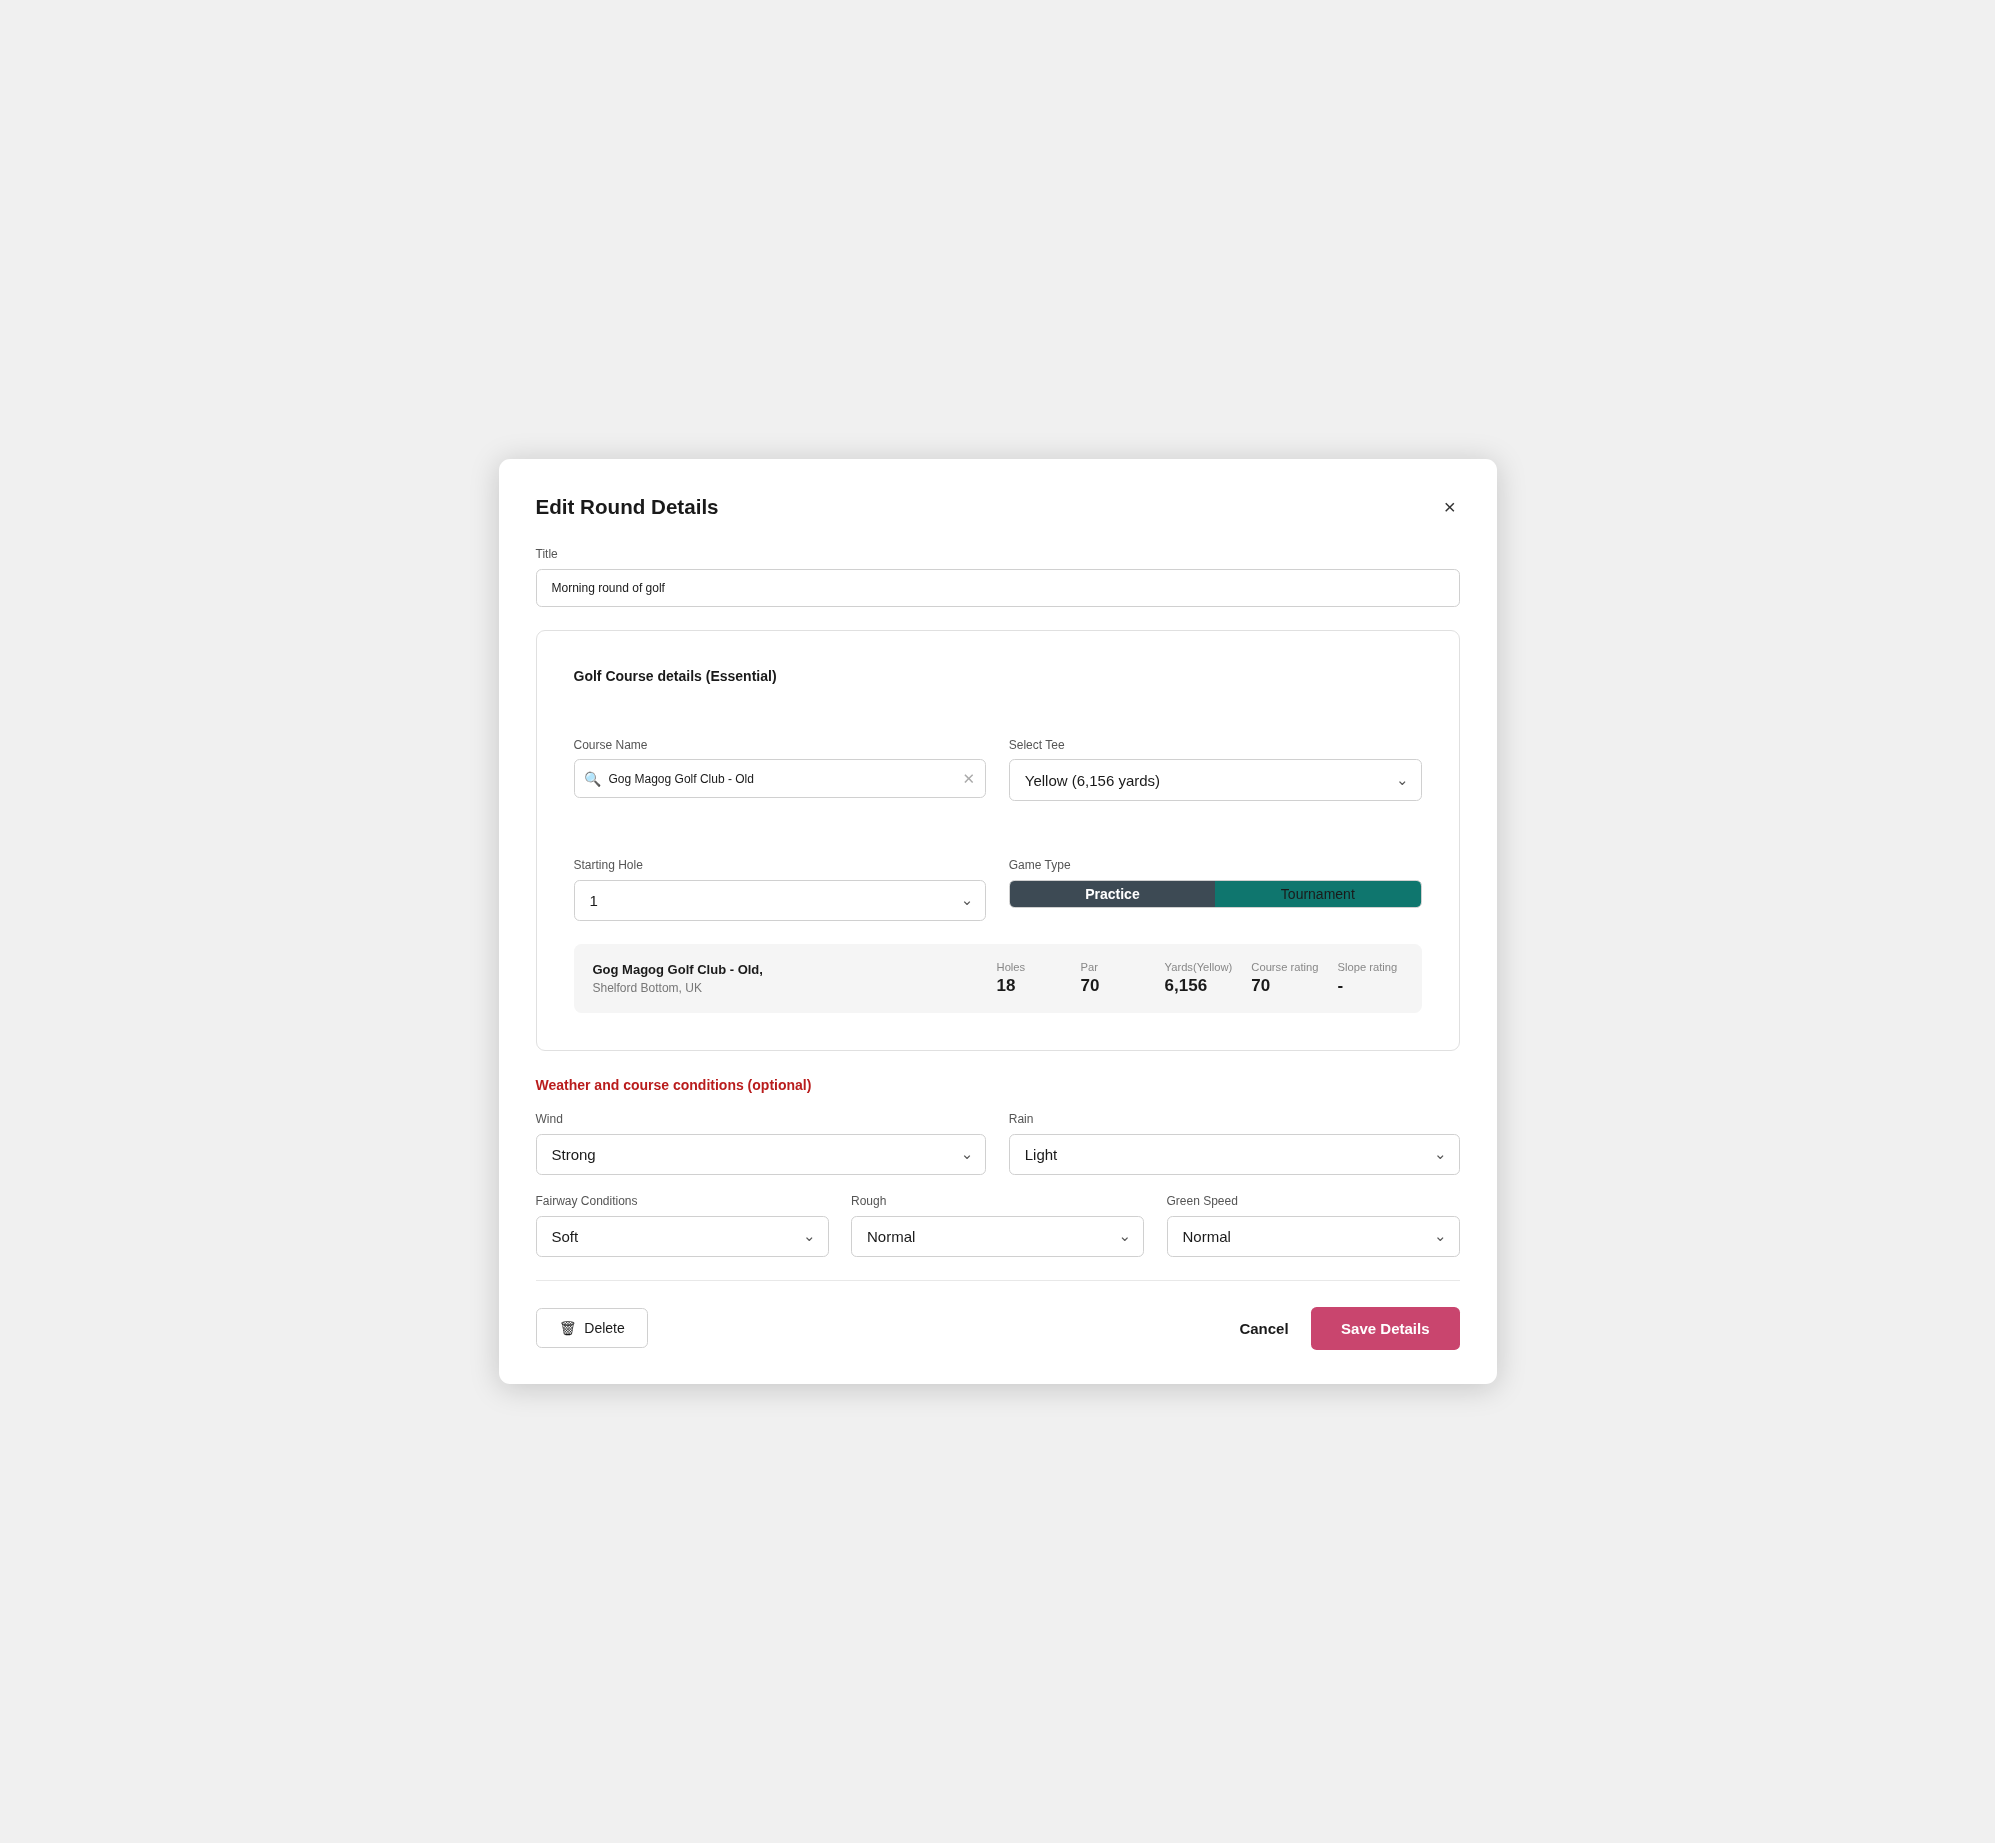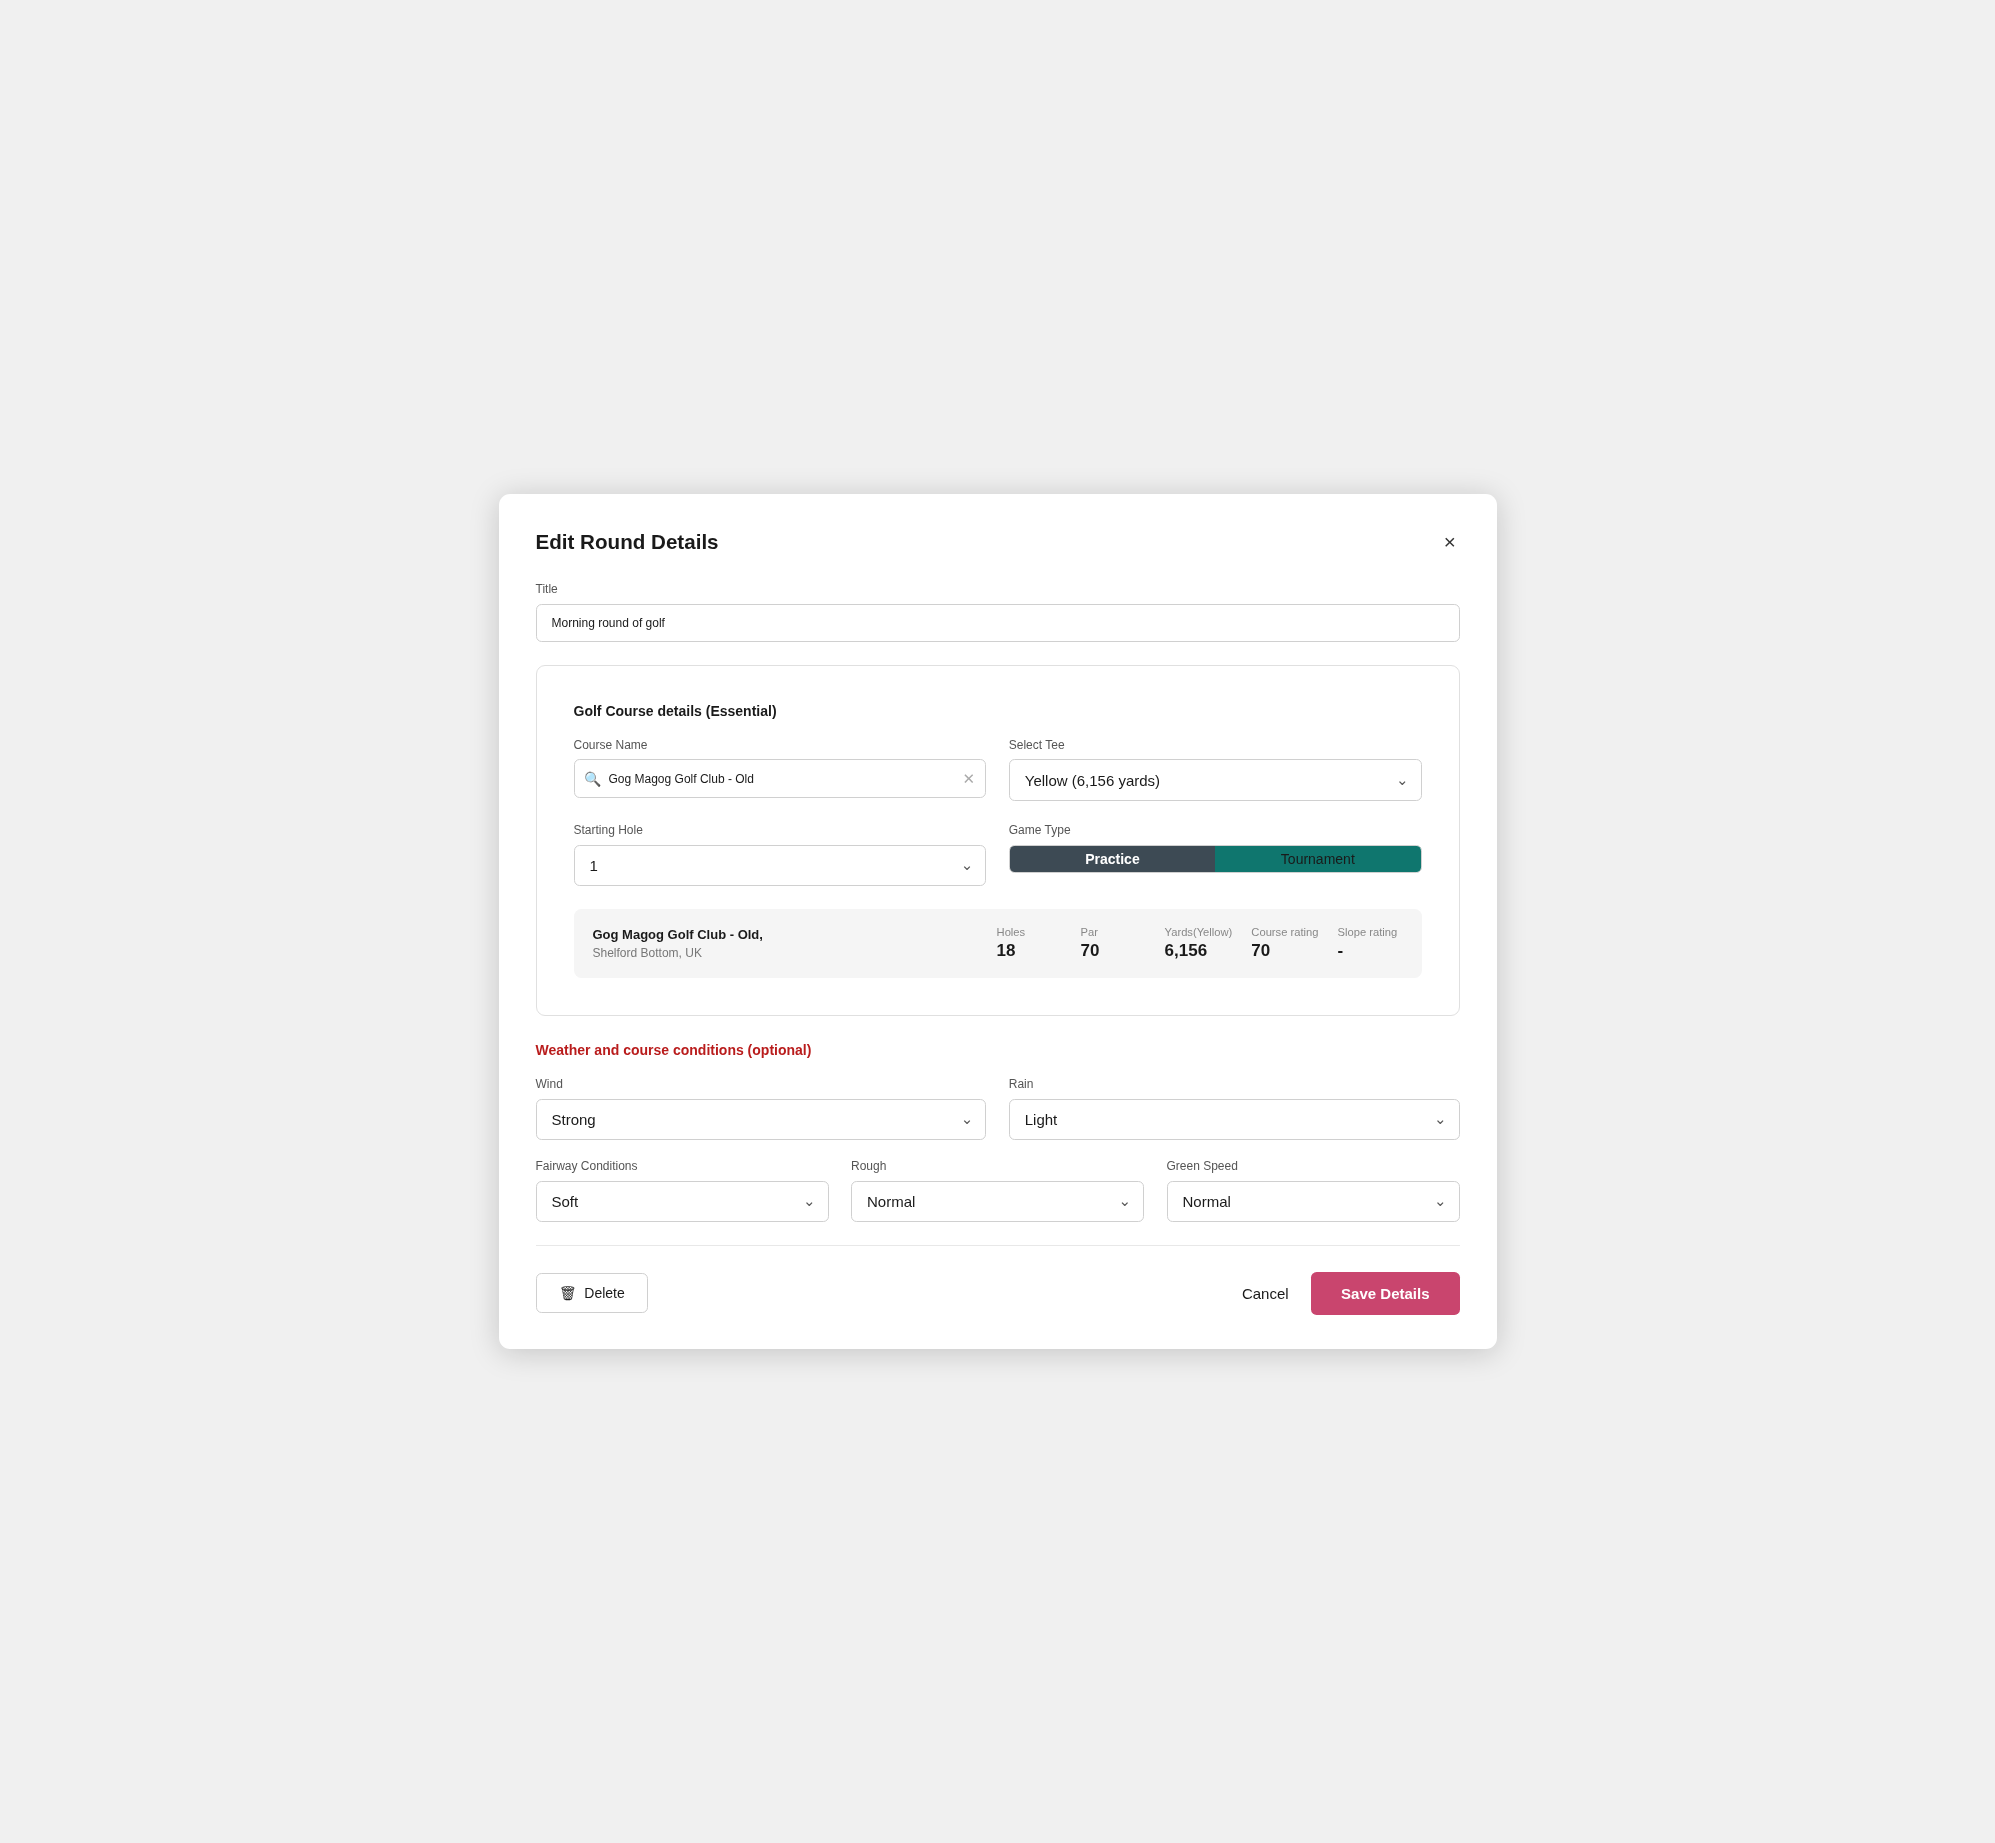--- a/index.html
+++ b/index.html
@@ -43,21 +43,21 @@
       display: flex;
       gap: 22.5px;
       margin-bottom: 22.5px;
       align-items: flex-start;
     }
     .form-group {
       display: flex;
       flex-direction: column;
       gap: 7.5px;
     }
-    .form-group.flex-1 { flex: 1; }
+    .form-group.flex-1 { flex: 1; margin-top: 35px; }
     .form-group.flex-2 { flex: 2; }
     label {
       font-size: 12px;
       color: #555;
       font-weight: 400;
     }
     input[type="text"] {
       border: 1.4px solid #d0d0d0;
       border-radius: 5.6px;
       padding: 11.2px 15px;
@@ -242,21 +242,21 @@
     }
     .footer-right {
       display: flex;
       align-items: center;
       gap: 22.5px;
     }
     .cancel-btn {
       background: none;
       border: none;
       font-size: 15px;
-      font-weight: 400;
+      font-weight: 700;
       color: #1a1a1a;
       cursor: pointer;
     }
     .save-btn {
       background: #c9456e;
       color: #fff;
       border: none;
       border-radius: 5.6px;
       padding: 13px 30px;
       font-size: 15px;

